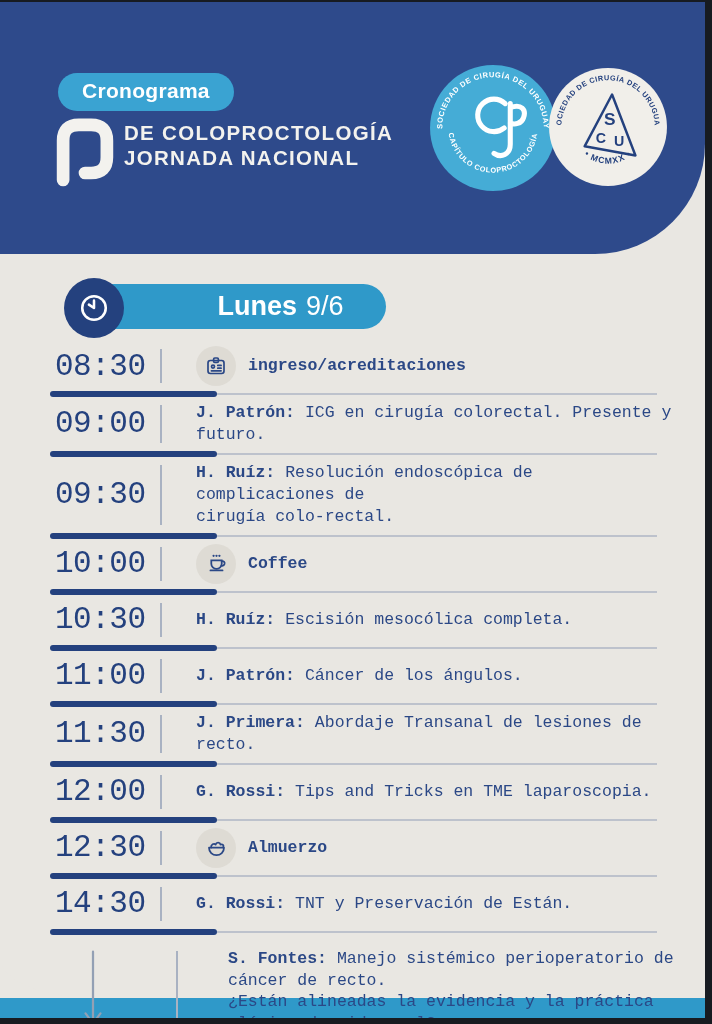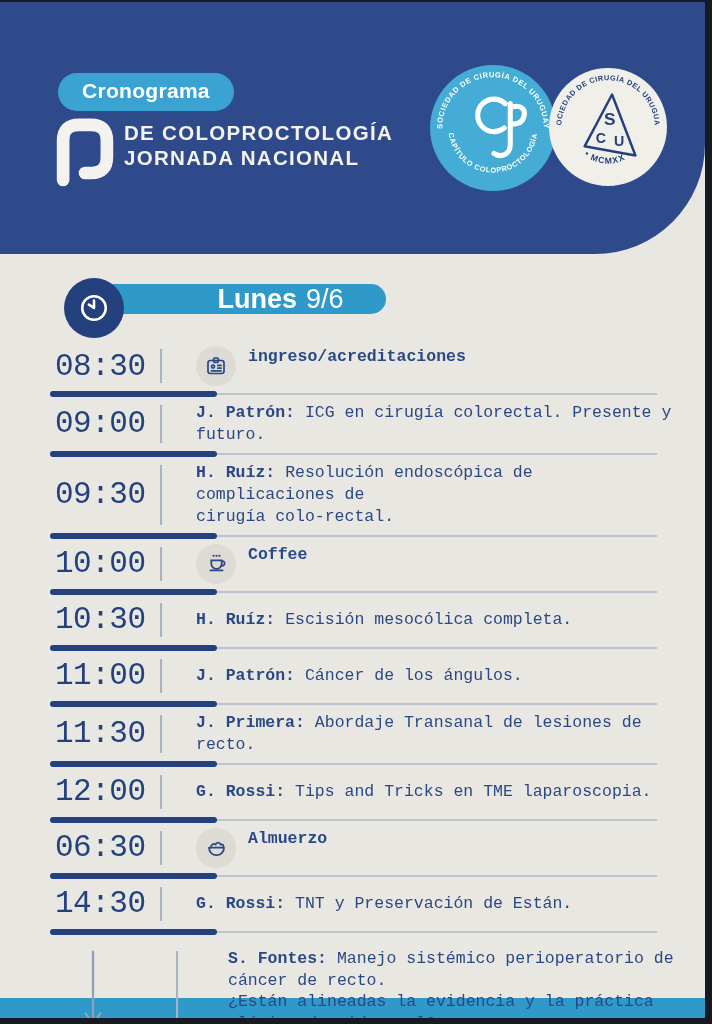--- a/index.html
+++ b/index.html
@@ -23,37 +23,37 @@
   .badge{position:absolute;top:71px;left:58px;background:var(--badge-bg);color:#fff;
     font-size:21px;font-weight:700;padding:6px 24px 8px;border-radius:20px;letter-spacing:.3px;}
   .colon-logo{position:absolute;top:110px;left:50px;}
   .title{position:absolute;top:118px;left:124px;color:var(--off-white);font-size:20.5px;
     font-weight:700;letter-spacing:1.3px;line-height:1.22;}
   .logo1{position:absolute;top:61px;left:428px;z-index:1;}
   .logo2{position:absolute;top:64px;left:547px;z-index:2;}
 
   
   .day-header{position:absolute;top:276px;left:0;width:100%;height:60px;z-index:2;}
-  .day-pill{position:absolute;top:6px;left:90px;width:296px;height:30px;background:var(--accent);
+  .day-pill{position:absolute;top:6px;left:90px;width:296px;height:45px;background:var(--accent);
     border-radius:24px;color:#fff;font-size:27px;display:flex;align-items:center;justify-content:center;
     padding-left:85px;}
   .day-pill .day-name{font-weight:700;margin-right:9px;}
   .day-pill .day-date{font-weight:400;}
   .clock-circle{position:absolute;top:0;left:64px;width:60px;height:60px;border-radius:50%;
     background:var(--deep-navy);display:flex;align-items:center;justify-content:center;z-index:2;}
 
   
   .rows{position:absolute;top:344px;left:0;right:0;z-index:1;font-family:Liberation Mono, monospace;}
   .row-main{display:flex;align-items:center;min-height:40px;}
   .time{flex:0 0 105px;margin-left:55px;font-size:31px;letter-spacing:-.5px;color:var(--deep-navy);}
   .arrow-slot{display:none;flex:0 0 105px;margin-left:55px;padding-left:25px;align-self:stretch;}
   .arrow-row .arrow-slot{display:block;}
   .arrow-row .row-main{align-items:flex-start;padding-top:8px;}
   .vline{width:2px;background:var(--vline);align-self:stretch;margin:3px 0;}
-  .row-body{flex:1;display:flex;gap:12px;margin-left:34px;padding-right:30px;}
+  .row-body{flex:1;display:flex;align-items:center;gap:12px;margin-left:34px;padding-right:30px;}
   .icon-circle{flex:0 0 40px;width:40px;height:40px;border-radius:50%;background:var(--icon-bg);
     display:flex;align-items:center;justify-content:center;}
   .row-text{font-size:16.5px;color:var(--text-navy);line-height:1.33;white-space:pre-line;}
   .speaker{font-weight:700;}
   .speaker:not(:empty)::after{content:" ";}
   .icon-row .rest{font-weight:700;}
   .rule{display:flex;align-items:center;margin:5px 48px 5px 50px;height:6px;}
   .rule-thick{width:167px;height:6px;border-radius:3px;background:var(--deep-navy);}
   .rule-thin{flex:1;height:2px;background:var(--rule-thin);}
   .arrow-row .row-main{min-height:84px;gap:16px;}
@@ -278,21 +278,21 @@
       </div>
     </div>
     <div class="rule">
       <div class="rule-thick"></div>
       <div class="rule-thin"></div>
     </div>
   </div>
 
   <div class="row icon-row">
     <div class="row-main">
-      <div class="time">06:30</div>
+      <div class="time">12:30</div>
 
       <div class="vline"></div>
       <div class="row-body">
         <span class="icon-circle">
                 <svg width="25" height="25" viewBox="0 0 24 24" fill="none" stroke="#2B4886" stroke-width="1.7" stroke-linecap="round" stroke-linejoin="round">
                   <path d="M4.8 12.2 a7.2 7.2 0 0 0 14.4 0 Z"></path>
                   <path d="M6.8 12 c-.3 -3 2.8 -4.4 4.4 -2.8 c.6 -2.6 4.2 -2.4 4.6 0 c2 -.8 3.6 .8 2.6 2.8"></path>
                 </svg>
               </span>
         <p class="row-text"><span class="speaker"></span><span class="rest">Almuerzo</span></p>

